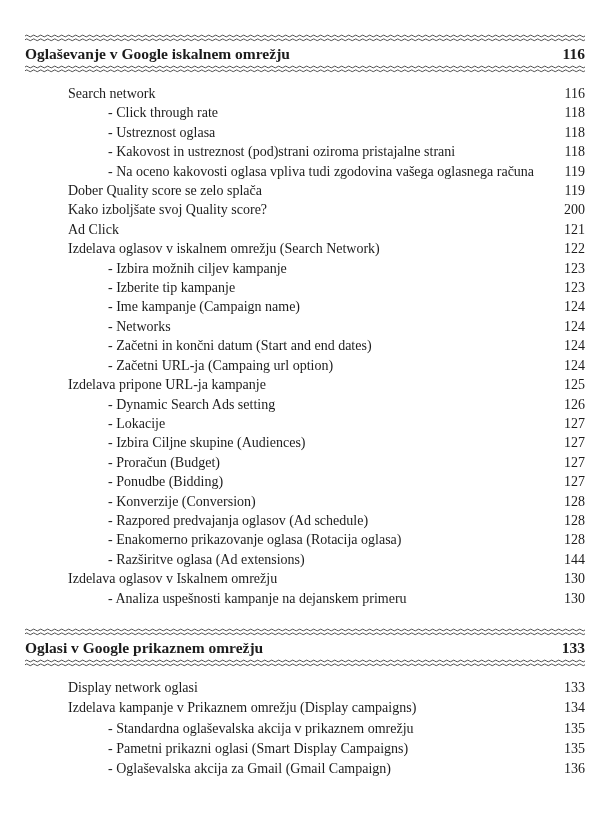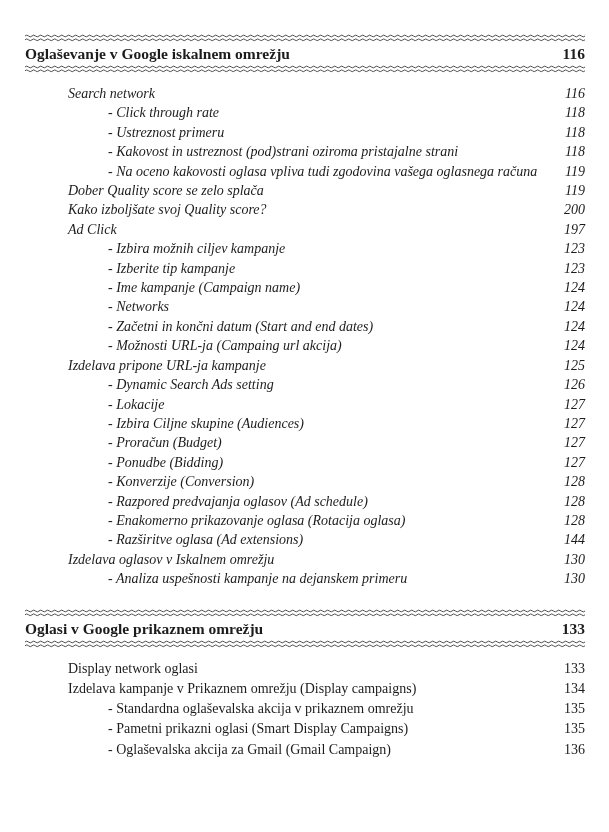--- a/index.html
+++ b/index.html
@@ -39,21 +39,21 @@
   }
   .entries {
     margin-top: 11px;
   }
   .toc-row {
     display: flex;
     justify-content: space-between;
     align-items: baseline;
     font-size: 14px;
   }
-  .toc-section:nth-child(1) .toc-row { line-height: 19.4px; font-style: italic; }
+  .toc-section:nth-child(1) .toc-row { line-height: 19.4px; }
   .toc-section:nth-child(2) .toc-row { line-height: 20.3px; justify-content: space-between; }
   .toc-row.lvl1 .row-label { padding-left: 43px; }
   .toc-row.lvl2 .row-label { padding-left: 83px; }
   .row-label {
     flex: 1 1 auto;
     white-space: nowrap;
     overflow: hidden;
   }
   .row-page {
     flex: 0 0 auto;
@@ -101,21 +101,21 @@
     <span class="row-label">Search network</span>
     <span class="row-page">116</span>
   </div>
 
   <div class="toc-row lvl2">
     <span class="row-label">- Click through rate</span>
     <span class="row-page">118</span>
   </div>
 
   <div class="toc-row lvl2">
-    <span class="row-label">- Ustreznost primeru</span>
+    <span class="row-label">- Ustreznost oglasa</span>
     <span class="row-page">118</span>
   </div>
 
   <div class="toc-row lvl2">
     <span class="row-label">- Kakovost in ustreznost (pod)strani oziroma pristajalne strani</span>
     <span class="row-page">118</span>
   </div>
 
   <div class="toc-row lvl2">
     <span class="row-label">- Na oceno kakovosti oglasa vpliva tudi zgodovina vašega oglasnega računa</span>
@@ -127,23 +127,27 @@
     <span class="row-page">119</span>
   </div>
 
   <div class="toc-row lvl1">
     <span class="row-label">Kako izboljšate svoj Quality score?</span>
     <span class="row-page">200</span>
   </div>
 
   <div class="toc-row lvl1">
     <span class="row-label">Ad Click</span>
-    <span class="row-page">197</span>
-  </div>
-
+    <span class="row-page">121</span>
+  </div>
+
+  <div class="toc-row lvl1">
+    <span class="row-label">Izdelava oglasov v iskalnem omrežju (Search Network)</span>
+    <span class="row-page">122</span>
+  </div>
 
   <div class="toc-row lvl2">
     <span class="row-label">- Izbira možnih ciljev kampanje</span>
     <span class="row-page">123</span>
   </div>
 
   <div class="toc-row lvl2">
     <span class="row-label">- Izberite tip kampanje</span>
     <span class="row-page">123</span>
   </div>
@@ -157,21 +161,21 @@
     <span class="row-label">- Networks</span>
     <span class="row-page">124</span>
   </div>
 
   <div class="toc-row lvl2">
     <span class="row-label">- Začetni in končni datum (Start and end dates)</span>
     <span class="row-page">124</span>
   </div>
 
   <div class="toc-row lvl2">
-    <span class="row-label">- Možnosti URL-ja (Campaing url akcija)</span>
+    <span class="row-label">- Začetni URL-ja (Campaing url option)</span>
     <span class="row-page">124</span>
   </div>
 
   <div class="toc-row lvl1">
     <span class="row-label">Izdelava pripone URL-ja kampanje</span>
     <span class="row-page">125</span>
   </div>
 
   <div class="toc-row lvl2">
     <span class="row-label">- Dynamic Search Ads setting</span>

